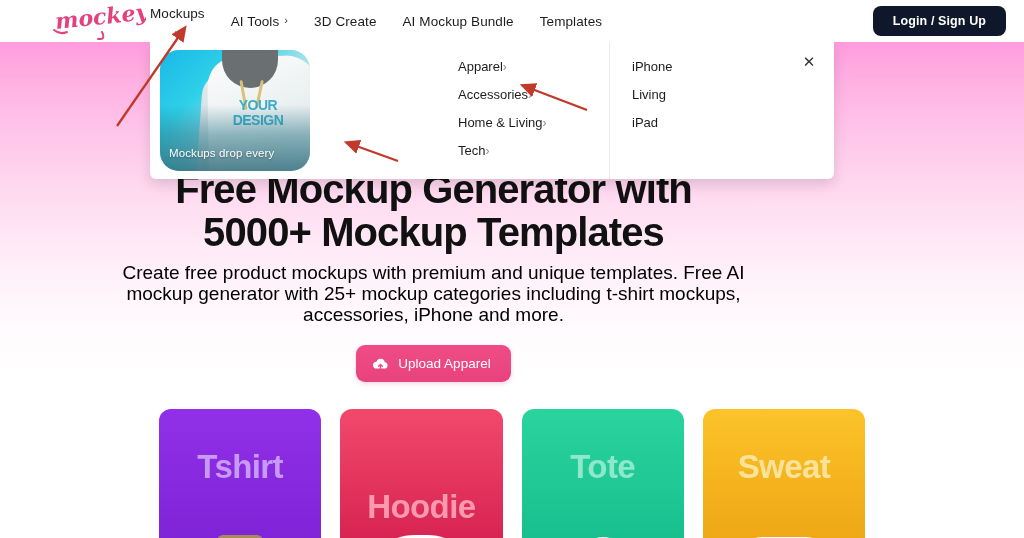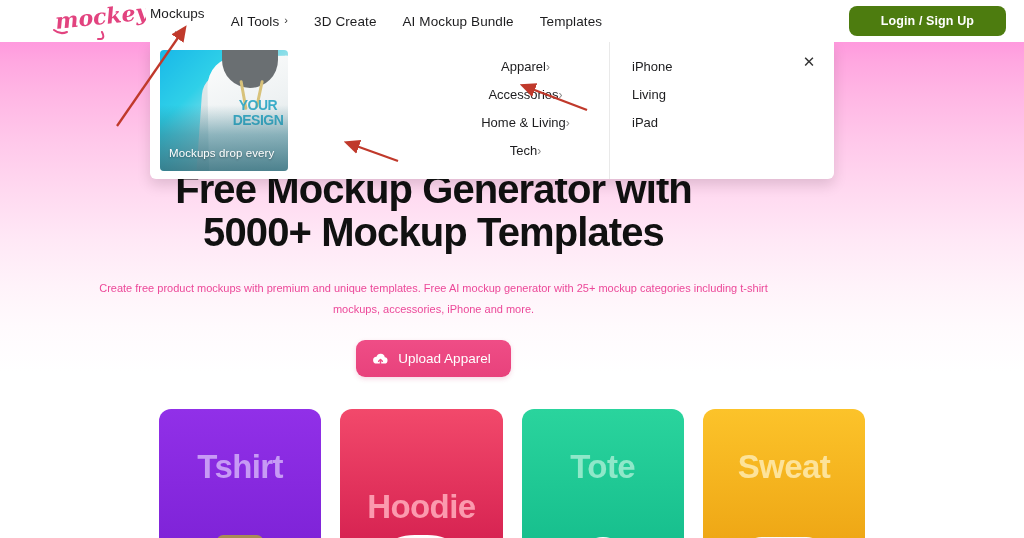--- a/index.html
+++ b/index.html
@@ -41,43 +41,43 @@
     margin-right: 12px; white-space: nowrap; cursor: pointer;
     display: inline-flex; align-items: center; gap: 5px;
     letter-spacing: 0.1px;
   }
   .nav-item:first-child { padding-left: 0; flex-direction: column; }
   .chev-d { font-size: 11px; color: #333; line-height: 1; transform: translateY(-1px); }
   .chev-r { font-size: 11px; color: #333; line-height: 1; transform: translateY(-1px); }
 
   .login-btn {
     position: absolute; right: 18px; top: 6px;
-    background: #4d7c0f; color: #ffffff;
+    background: #0f172a; color: #ffffff;
     font-size: 12.5px; font-weight: bold;
     border-radius: 8px; border: none;
-    padding: 8px 32px; cursor: pointer;
+    padding: 8px 20px; cursor: pointer;
     letter-spacing: .1px;
   }
 
   
   .dropdown {
     position: absolute; left: 150px; top: 42px;
     width: 684px; height: 137px;
     background: #ffffff;
     border-radius: 0 0 6px 6px;
     box-shadow: 0 6px 14px rgba(0,0,0,0.13);
     z-index: 35; display: flex;
   }
   .dd-left {
     width: 310px; padding: 8px 10px 8px 10px;
     display: flex; align-items: flex-start;
   }
   .promo-card {
-    position: relative; width: 128px; height: 121px;
-    border-radius: 4px; overflow: hidden;
+    position: relative; width: 150px; height: 121px;
+    border-radius: 19px; overflow: hidden;
     background: linear-gradient(135deg, #19b8e8 0%, #2fd0e8 30%, #b9e4e8 62%, #d9eef0 100%);
     cursor: pointer; flex: none;
   }
   
   .hoodie-body {
     position:absolute; left: 48px; top: 6px; width: 112px; height: 118px;
     background: linear-gradient(160deg,#fdfdfd 0%, #eef2f3 42%, #dfe7e9 70%, #cfe0e3 100%);
     border-radius: 30px 34px 4px 4px;
     transform: rotate(-1deg);
   }
@@ -117,21 +117,21 @@
     font-size: 24px; font-weight: bold; line-height: 27px;
     display: flex; align-items: center; gap: 6px; letter-spacing:-.3px;
   }
   .promo-star { font-size: 17px; }
 
   .dd-mid {
     width: 152px; padding: 11px 0 0 0; border-right: 1px solid #e9e9e9;
     margin-left: -2px;
   }
   .dd-cat {
-    display: flex; align-items: center; justify-content: center;
+    display: flex; align-items: center; justify-content: flex-start;
     font-size: 13px; color: #1d1d1f; padding: 7px 16px 7px 0;
     cursor: pointer; line-height: 14px;
   }
   .dd-cat .arr { color: #8c8c8c; font-size: 12px; }
 
   .dd-right { flex: 1; padding: 11px 0 0 22px; position: relative; }
   .dd-sub {
     font-size: 13px; color: #1d1d1f; padding: 7px 0; cursor: pointer; line-height: 14px;
   }
   .dd-close {
@@ -144,22 +144,22 @@
   
   .hero {
     position: absolute; left: 0; top: 168px; width: 867px;
     text-align: center; z-index: 5;
   }
   .hero h1 {
     font-size: 40px; line-height: 43px; font-weight: bold;
     color: #111111; letter-spacing: -0.9px;
   }
   .hero p {
-    margin: 24px auto 0; width: 690px;
-    font-size: 11px; line-height: 21px; color: #ec4899;
+    margin: 8px auto 0; width: 690px;
+    font-size: 19px; line-height: 21px; color: #000000;
   }
   .upload-wrap { margin-top: 20px; display:flex; justify-content:center; }
   .upload-btn {
     background: linear-gradient(180deg,#ef4d86 0%, #e8427c 100%);
     color: #fff; border: none; border-radius: 9px;
     font-size: 13.5px; padding: 11px 20px 11px 16px;
     display: inline-flex; align-items: center; gap: 9px; cursor: pointer;
     box-shadow: 0 2px 5px rgba(200,40,100,.18);
   }
   .cloud-ico { width: 17px; height: 15px; display:block; }

